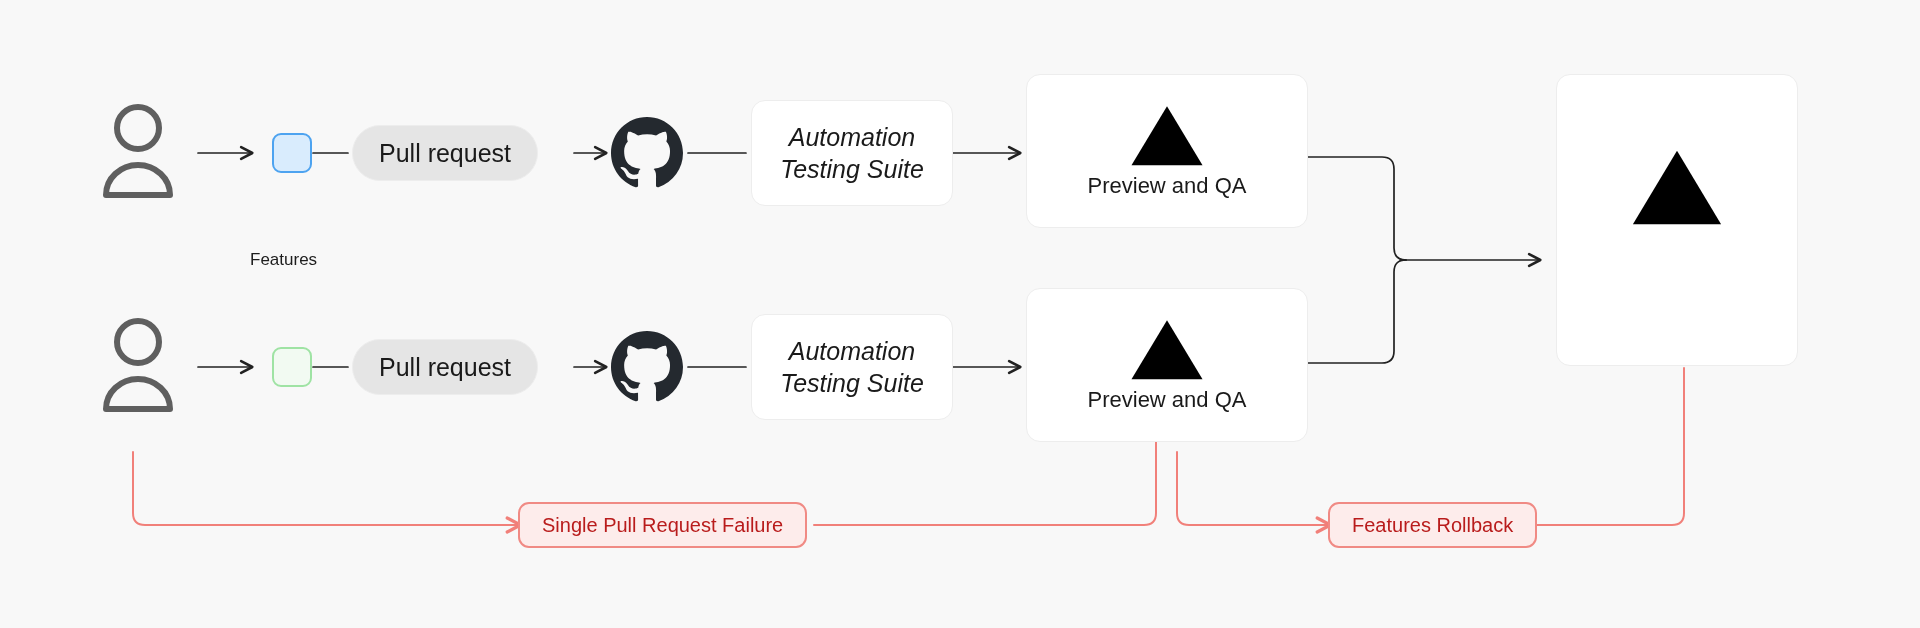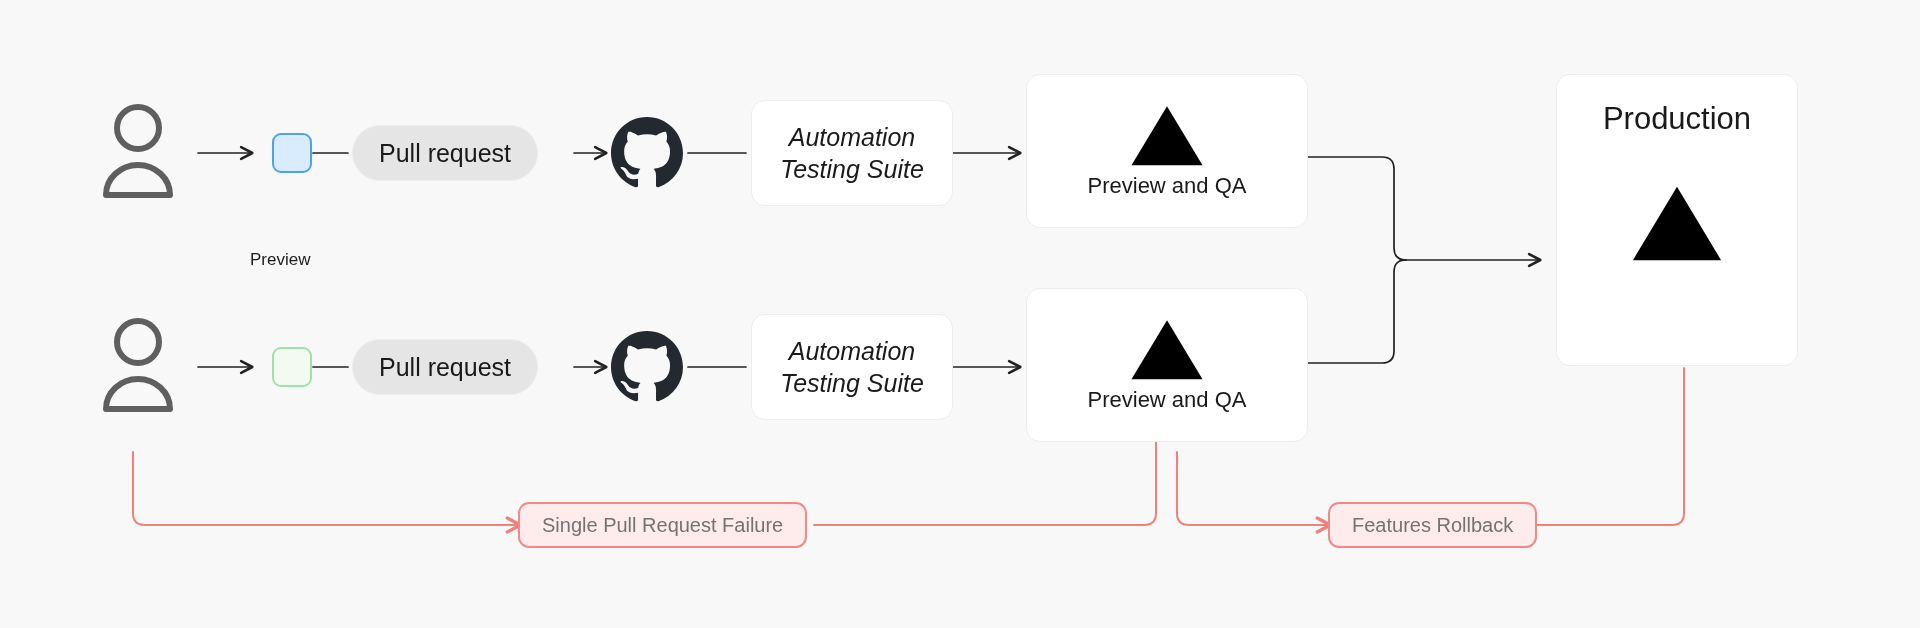--- a/index.html
+++ b/index.html
@@ -96,21 +96,21 @@
   .anno {
     height: 46px;
     border-radius: 11px;
     background: #fdeceb;
     border: 2px solid #f08a84;
     display: flex;
     align-items: center;
     justify-content: center;
     padding: 0 22px;
     font-size: 20px;
-    color: #737373;
+    color: #b91c1c;
     white-space: nowrap;
     box-sizing: border-box;
   }
   
   .gh { width: 72px; height: 72px; }
   
   .tri { display: block; }
 </style>
 </head>
 <body>
@@ -186,21 +186,21 @@
 Testing Suite</div>
   </div>
 
   <div class="node card" style="left:1026px; top:74px; width:282px; height:154px;">
     <svg class="tri" viewBox="0 0 100 86" width="74" height="64" style="margin-bottom:6px;">
       <path d="M50 4 L98 84 L2 84 Z" fill="#000000"></path>
     </svg>
     <div class="card-title">Preview and QA</div>
   </div>
 
-  <div class="node caption" style="left:250px; top:250px;">Preview</div>
+  <div class="node caption" style="left:250px; top:250px;">Features</div>
 
   <div class="node person" style="left:98px; top:316px;">
     <svg viewBox="0 0 80 96" width="80" height="96">
       <circle cx="40" cy="26" r="21" fill="none" stroke="#5f5f5f" stroke-width="6"></circle>
       <path d="M8,93 A32,30 0 0 1 72,93 Z" fill="none" stroke="#5f5f5f" stroke-width="6" stroke-linejoin="round"></path>
     </svg>
   </div>
 
   <div class="node chip-square" style="left:272px; top:347px; border-color:#9fe3a4; background:#f2faf2;"></div>
 
@@ -221,21 +221,20 @@
 
   <div class="node card" style="left:1026px; top:288px; width:282px; height:154px;">
     <svg class="tri" viewBox="0 0 100 86" width="74" height="64" style="margin-bottom:6px;">
       <path d="M50 4 L98 84 L2 84 Z" fill="#000000"></path>
     </svg>
     <div class="card-title">Preview and QA</div>
   </div>
 
   <div class="node card" style="left:1556px; top:74px; width:242px; height:292px;
               flex-direction:column; justify-content:flex-start; padding-top:26px;">
-    <div class="card-title" style="font-size:31px;">Production</div>
     <svg class="tri" viewBox="0 0 100 86" width="92" height="79" style="margin-top:46px;">
       <path d="M50 4 L98 84 L2 84 Z" fill="#000000"></path>
     </svg>
   </div>
 
   <div class="node anno" style="left:518px; top:502px;">
     <span>Single Pull Request Failure</span>
   </div>
 
   <div class="node anno" style="left:1328px; top:502px;">

